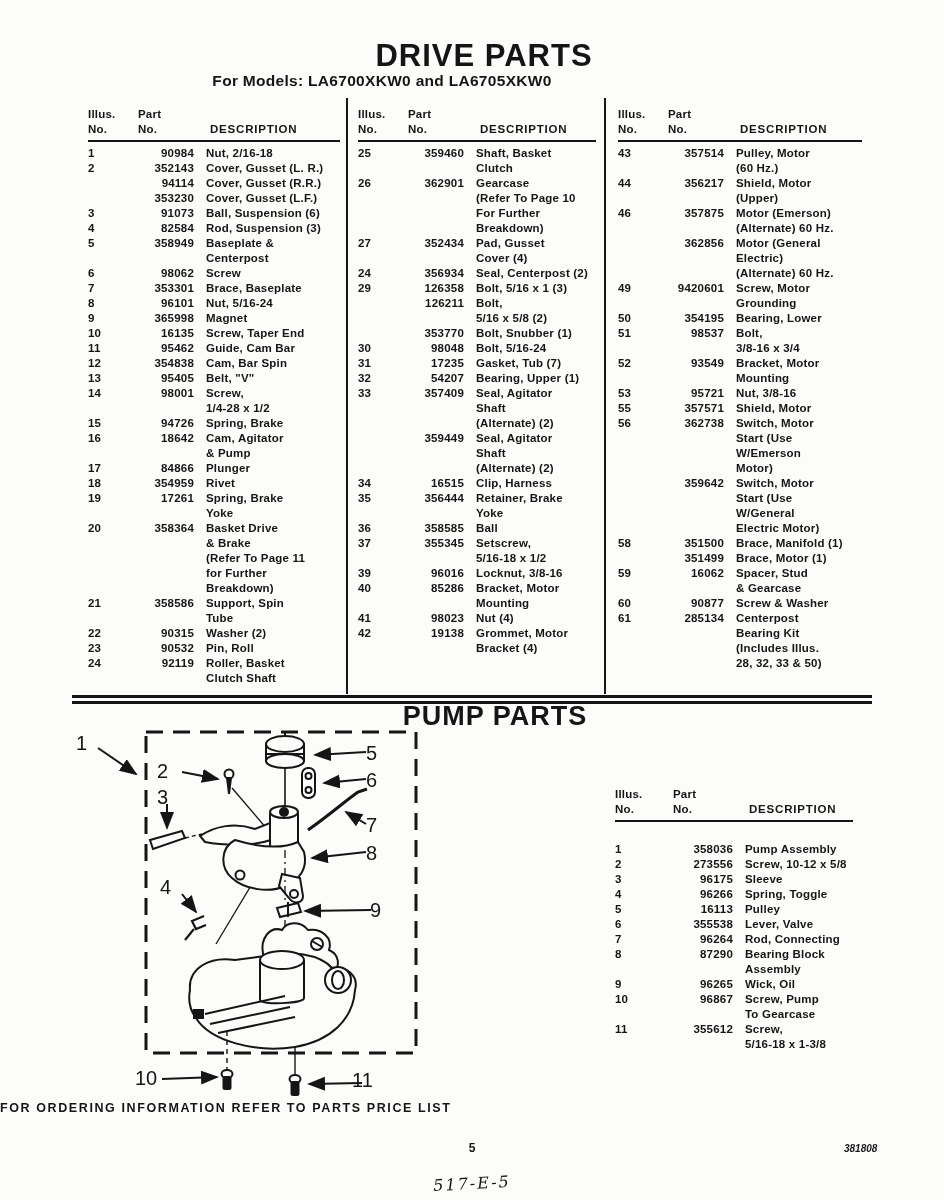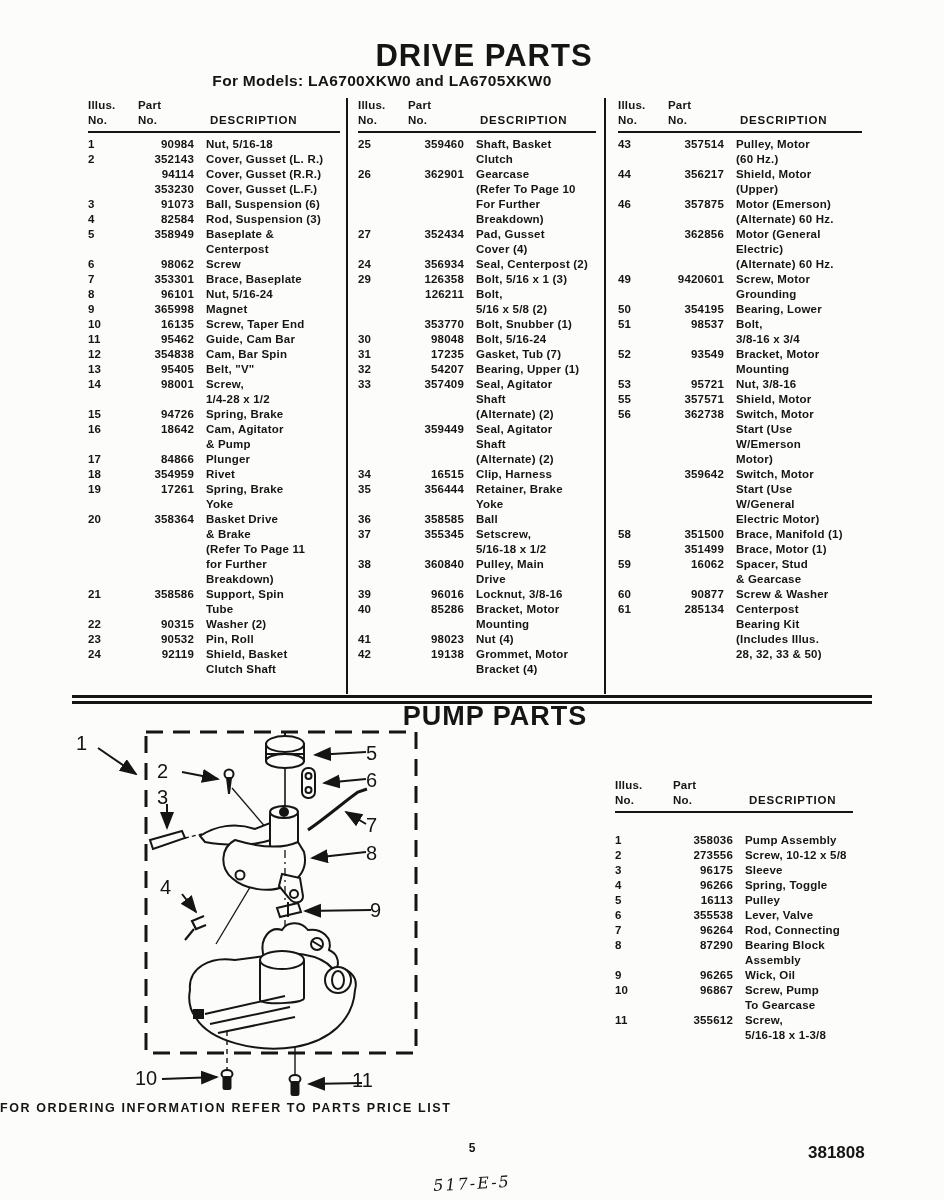--- a/index.html
+++ b/index.html
@@ -17,21 +17,21 @@
   .sub-title{
     position:absolute;top:72px;left:0;width:764px;text-align:center;
     font-size:15.5px;font-weight:bold;letter-spacing:0.3px;
   }
   .pump-title{
     position:absolute;top:701px;left:12px;width:920px;text-align:center;
     font-size:27px;font-weight:bold;letter-spacing:1px;margin:0;padding-left:23px;
   }
   
   .pcol{position:absolute;font-size:11.5px;font-weight:bold;line-height:15px;letter-spacing:0.2px;}
-  .pcol .thead{border-bottom:2.5px solid #151515;padding-bottom:3px;margin-bottom:4px;}
+  .pcol .thead{border-bottom:2.5px solid #151515;padding-bottom:3px;margin-bottom:4px;margin-top:9px;}
   .thead-line{display:grid;grid-template-columns:32px 68px 1fr;column-gap:6px;}
   .c-illus{text-align:left;}
   .c-part{text-align:right;white-space:pre;}
   .c-desc{text-align:left;white-space:pre;padding-left:6px;}
   .h-part{text-align:left;padding-left:12px;}
   .h-desc{padding-left:10px;letter-spacing:0.8px;}
   .row{display:grid;grid-template-columns:32px 68px 1fr;column-gap:6px;}
   .col1{left:88px;top:98px;width:252px;}
   .col2{left:358px;top:98px;width:238px;}
   .col3{left:618px;top:98px;width:244px;}
@@ -45,21 +45,21 @@
   
   .pump-col{left:615px;top:778px;width:238px;}
   .pump-col .thead{margin-bottom:20px;}
   .pump-col .row,.pump-col .thead-line{grid-template-columns:40px 72px 1fr;}
   
   .order-note{
     position:absolute;top:1101px;left:0;width:920px;text-align:left;
     font-size:12.5px;font-weight:bold;letter-spacing:1.6px;
   }
   .page-num{position:absolute;top:1141px;left:0;width:944px;text-align:center;font-size:12px;font-weight:bold;}
-  .doc-num{position:absolute;top:1143px;left:808px;font-size:17px;font-weight:bold;}
+  .doc-num{position:absolute;top:1143px;left:844px;font-size:10px;font-weight:bold;font-style:italic;}
   .handwritten{
     position:absolute;top:1174px;left:0;width:944px;text-align:center;
     font-family:"DejaVu Serif", serif;font-style:italic;font-size:16px;
     letter-spacing:2px;transform:rotate(-3deg);
   }
   
   .diagram{position:absolute;left:70px;top:728px;width:360px;height:372px;}
   .diagram svg{position:absolute;left:0;top:0;}
   .callout{
     position:absolute;font-size:20px;font-weight:400;color:#151515;
@@ -84,21 +84,21 @@
       <div class="thead-line">
         <span class="c-illus">No.</span>
         <span class="c-part h-part">No.</span>
         <span class="c-desc h-desc">DESCRIPTION</span>
       </div>
     </div>
 
       <div class="row">
         <span class="c-illus">1</span>
         <span class="c-part">90984</span>
-        <span class="c-desc">Nut, 5/16-18</span>
+        <span class="c-desc">Nut, 2/16-18</span>
       </div>
 
       <div class="row">
         <span class="c-illus">2</span>
         <span class="c-part">352143</span>
         <span class="c-desc">Cover, Gusset (L. R.)</span>
       </div>
 
       <div class="row">
         <span class="c-illus"></span>
@@ -243,21 +243,21 @@
 
       <div class="row">
         <span class="c-illus">23</span>
         <span class="c-part">90532</span>
         <span class="c-desc">Pin, Roll</span>
       </div>
 
       <div class="row">
         <span class="c-illus">24</span>
         <span class="c-part">92119</span>
-        <span class="c-desc">Shield, Basket
+        <span class="c-desc">Roller, Basket
 Clutch Shaft</span>
       </div>
     </div>
 
   <div class="pcol col2">
     <div class="thead">
       <div class="thead-line">
         <span class="c-illus">Illus.</span>
         <span class="c-part h-part">Part</span>
         <span></span>
@@ -370,26 +370,20 @@
         <span class="c-desc">Ball</span>
       </div>
 
       <div class="row">
         <span class="c-illus">37</span>
         <span class="c-part">355345</span>
         <span class="c-desc">Setscrew,
 5/16-18 x 1/2</span>
       </div>
 
-      <div class="row">
-        <span class="c-illus">38</span>
-        <span class="c-part">360840</span>
-        <span class="c-desc">Pulley, Main
-Drive</span>
-      </div>
 
       <div class="row">
         <span class="c-illus">39</span>
         <span class="c-part">96016</span>
         <span class="c-desc">Locknut, 3/8-16</span>
       </div>
 
       <div class="row">
         <span class="c-illus">40</span>
         <span class="c-part">85286</span>

